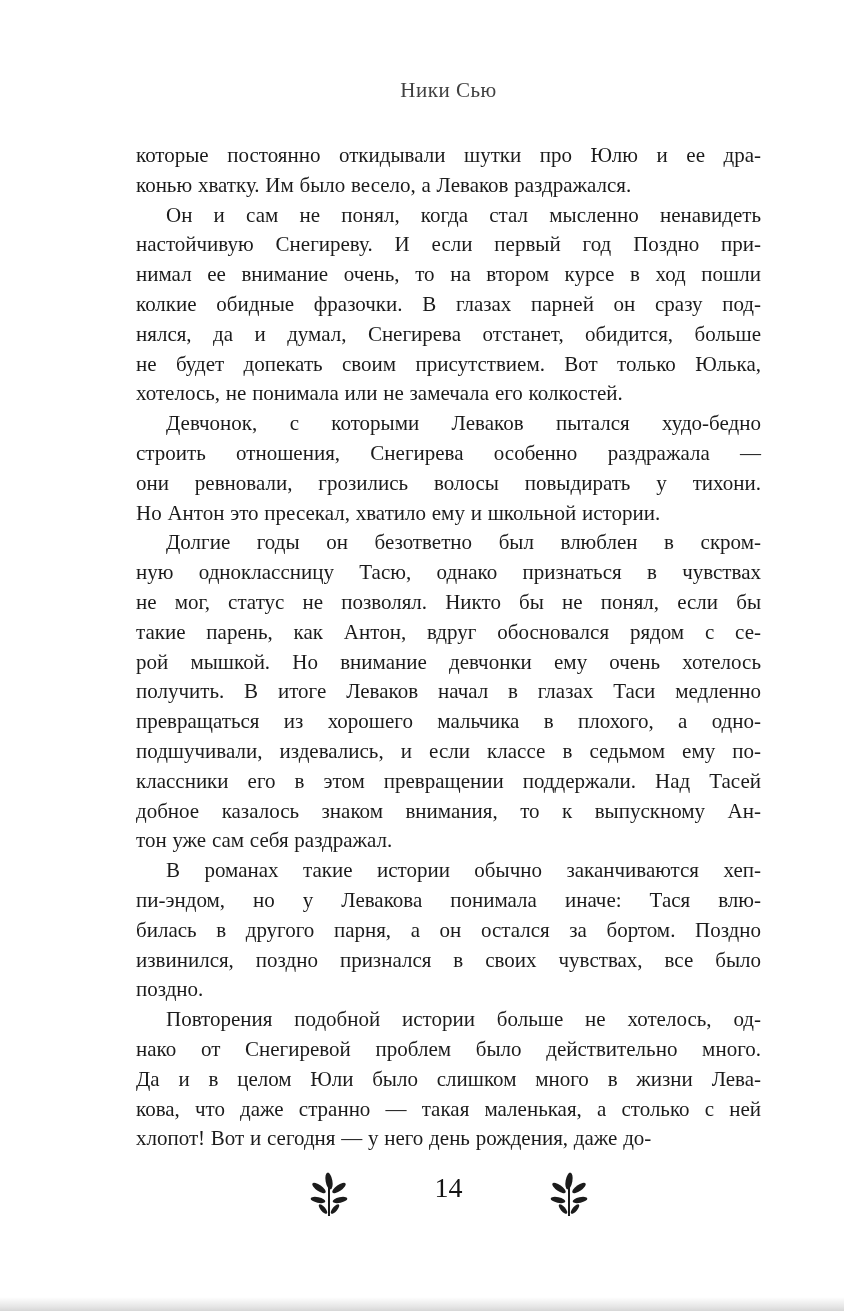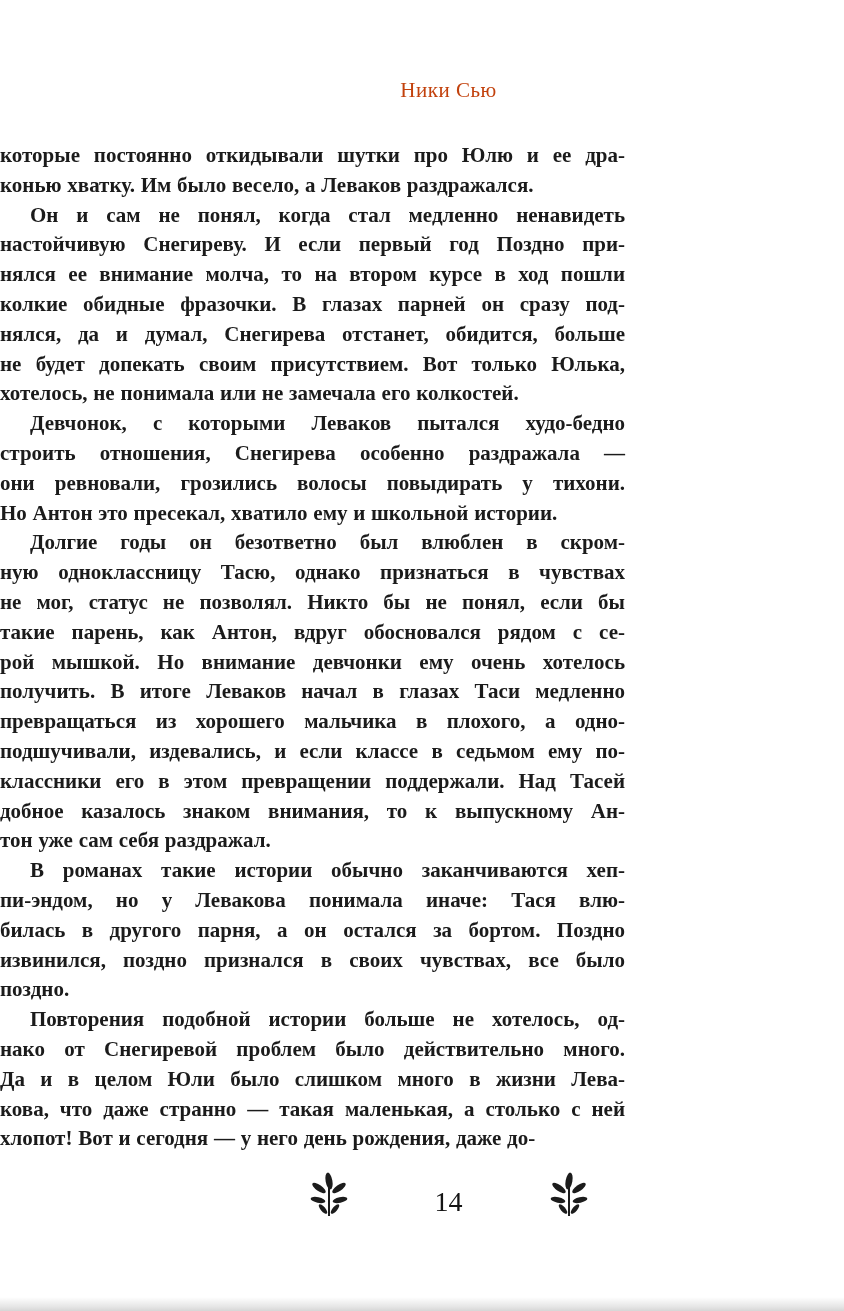--- a/index.html
+++ b/index.html
@@ -17,49 +17,49 @@
     overflow: hidden;
     box-sizing: border-box;
   }
   .running-head {
     margin-top: 78px;
     width: 625px;
     margin-left: 136px;
     text-align: center;
     font-size: 21px;
     letter-spacing: 0.5px;
-    color: #c2410c;
+    color: #404040;
   }
   .text-block {
     width: 625px;
+    margin-left: 136px;
     margin-top: 38px;
     font-size: 21px;
     color: #1b1b1b;
-    font-weight: bold;
   }
   .line {
     line-height: 29.8px;
     text-align: justify;
     text-align-last: justify;
     white-space: normal;
     word-spacing: 0.5px;
   }
   .line-last {
     text-align: center;
     text-align-last: left;
   }
   .line-indent {
     text-indent: 30px;
   }
   .footer {
     width: 625px;
     margin-left: 136px;
     margin-top: 18px;
     display: flex;
-    align-items: flex-end;
+    align-items: flex-start;
     justify-content: center;
     gap: 82px;
   }
   .page-number {
     font-size: 28px;
     color: #141414;
     min-width: 36px;
     text-align: center;
   }
   .ornament {
@@ -83,23 +83,23 @@
 </head>
 <body>
 
 <div class="page">
 
   <div class="running-head">Ники Сью</div>
 
   <div class="text-block">
       <div class="line">которые постоянно откидывали шутки про Юлю и ее дра-</div>
       <div class="line line-last">конью хватку. Им было весело, а Леваков раздражался.</div>
-      <div class="line line-indent">Он и сам не понял, когда стал медленно ненавидеть</div>
+      <div class="line line-indent">Он и сам не понял, когда стал мысленно ненавидеть</div>
       <div class="line">настойчивую Снегиреву. И если первый год Поздно при-</div>
-      <div class="line">нялся ее внимание молча, то на втором курсе в ход пошли</div>
+      <div class="line">нимал ее внимание очень, то на втором курсе в ход пошли</div>
       <div class="line">колкие обидные фразочки. В глазах парней он сразу под-</div>
       <div class="line">нялся, да и думал, Снегирева отстанет, обидится, больше</div>
       <div class="line">не будет допекать своим присутствием. Вот только Юлька,</div>
       <div class="line line-last">хотелось, не понимала или не замечала его колкостей.</div>
       <div class="line line-indent">Девчонок, с которыми Леваков пытался худо-бедно</div>
       <div class="line">строить отношения, Снегирева особенно раздражала —</div>
       <div class="line">они ревновали, грозились волосы повыдирать у тихони.</div>
       <div class="line line-last">Но Антон это пресекал, хватило ему и школьной истории.</div>
       <div class="line line-indent">Долгие годы он безответно был влюблен в скром-</div>
       <div class="line">ную одноклассницу Тасю, однако признаться в чувствах</div>

